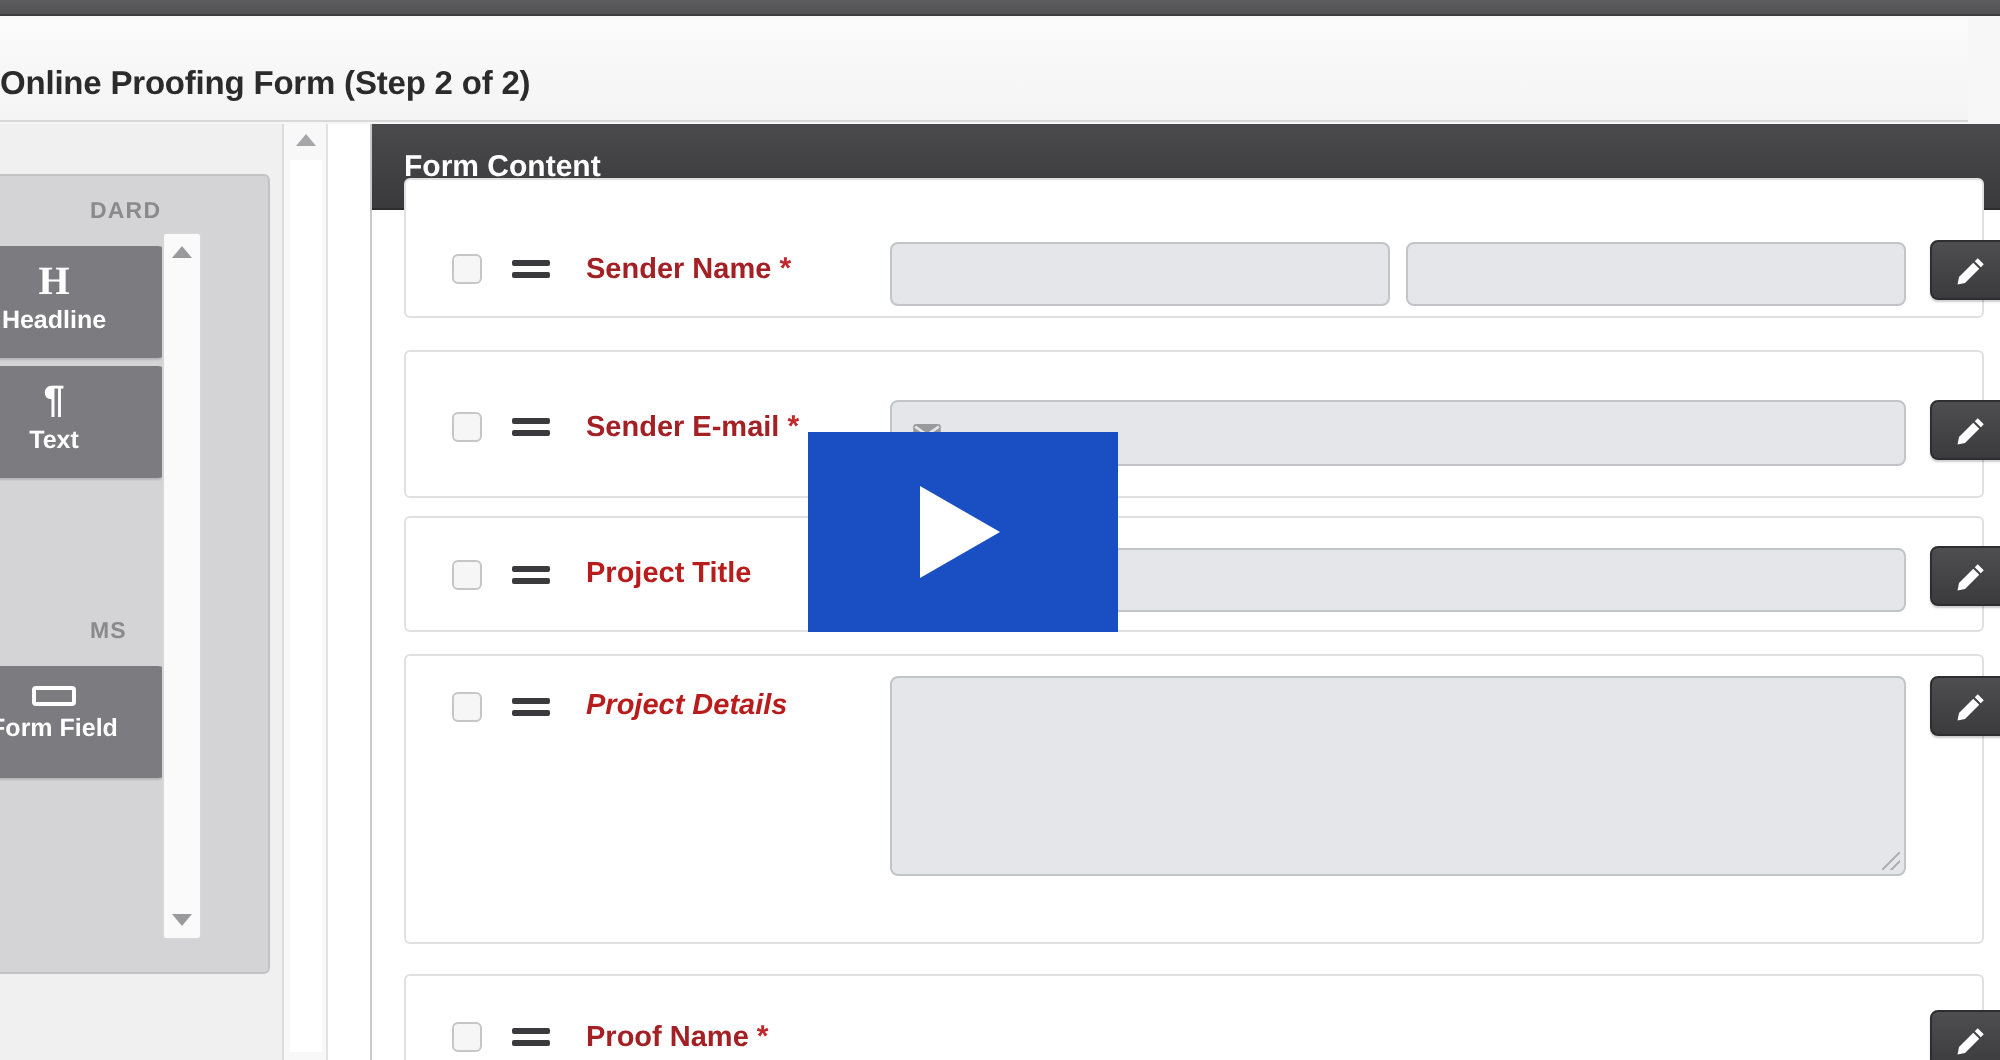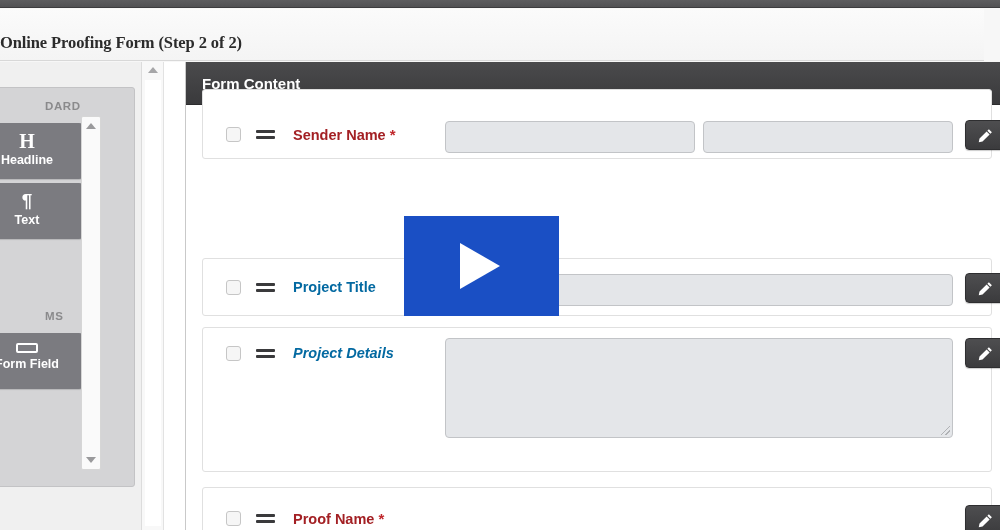--- a/index.html
+++ b/index.html
@@ -16,21 +16,20 @@
     position: absolute; left: 0; top: 0; width: 1000px; height: 8px;
     background: linear-gradient(#5d5d5f, #525254);
     border-bottom: 1px solid #3c3c3e;
   }
 
   
   .title-band {
     position: absolute; left: 0; top: 9px; width: 984px; height: 52px;
     background: linear-gradient(#fbfbfb, #f4f4f4);
     border-bottom: 1px solid #d8d8d8;
-    font-family: Liberation Serif, serif;
   }
   .page-title {
     position: absolute; left: 0; top: 24px;
     font-size: 16.5px; font-weight: bold; color: #2b2b2b;
     letter-spacing: -0.1px; white-space: nowrap;
   }
 
   
   .body-area {
     position: absolute; left: 0; top: 62px; width: 1000px; height: 468px;
@@ -155,21 +154,21 @@
   .row-handle span {
     display: block; height: 3px; background: #3a3a3c; border-radius: 1px;
   }
   .row-handle span + span { margin-top: 3px; }
 
   .row-label {
     position: absolute; left: 90px;
     font-size: 14.5px; font-weight: bold; white-space: nowrap;
   }
   .row-label.required { color: #a32024; }
-  .row-label.optional { color: #0369a1; }
+  .row-label.optional { color: #b91c1c; }
   .req-star { color: #c0282c; font-size: 15px; margin-left: 4px; }
 
   .field {
     position: absolute;
     background: #e4e6e9;
     border: 1px solid #c2c4c7;
     border-radius: 4px;
   }
   .field-icon {
     position: absolute; left: 10px; top: 50%; transform: translateY(-50%);
@@ -282,20 +281,44 @@
             <div class="field" style="left:500px;top:31px;width:250px;height:32px;"></div>
             <div class="edit-btn" style="top:30px;">
               <svg class="pencil" viewBox="0 0 16 16">
                 <path d="M11.6 1.2l3.2 3.2-1.6 1.6-3.2-3.2zM9.2 3.6l3.2 3.2-7.6 7.6-4 0.8 0.8-4z" fill="#ffffff"></path>
               </svg>
 
             </div>
           </div>
         </div>
 
+        <div class="form-row" style="top:70px;height:74px;">
+          <div class="row-inner">
+            <div class="row-check" style="top:30px;"></div>
+            <div class="row-handle" style="top:33px;">
+              <span></span>
+                <span></span>
+            </div>
+            <div class="row-label required" style="top:29px;">
+              <span>Sender E-mail</span><span class="req-star">*</span>
+            </div>
+            <div class="field" style="left:242px;top:24px;width:508px;height:33px;">
+              <svg class="field-icon" viewBox="0 0 16 12">
+                <rect x="0.5" y="0.5" width="15" height="11" rx="1.5" fill="#9a9a9c"></rect>
+                <path d="M1.5 2l6.5 4.5L14.5 2" stroke="#e4e6e9" stroke-width="1.4" fill="none"></path>
+              </svg>
+            </div>
+            <div class="edit-btn" style="top:24px;">
+              <svg class="pencil" viewBox="0 0 16 16">
+                <path d="M11.6 1.2l3.2 3.2-1.6 1.6-3.2-3.2zM9.2 3.6l3.2 3.2-7.6 7.6-4 0.8 0.8-4z" fill="#ffffff"></path>
+              </svg>
+
+            </div>
+          </div>
+        </div>
 
         <div class="form-row" style="top:153px;height:58px;">
           <div class="row-inner">
             <div class="row-check" style="top:21px;"></div>
             <div class="row-handle" style="top:24px;">
               <span></span>
                 <span></span>
             </div>
             <div class="row-label optional" style="top:20px;">
               <span>Project Title</span>

